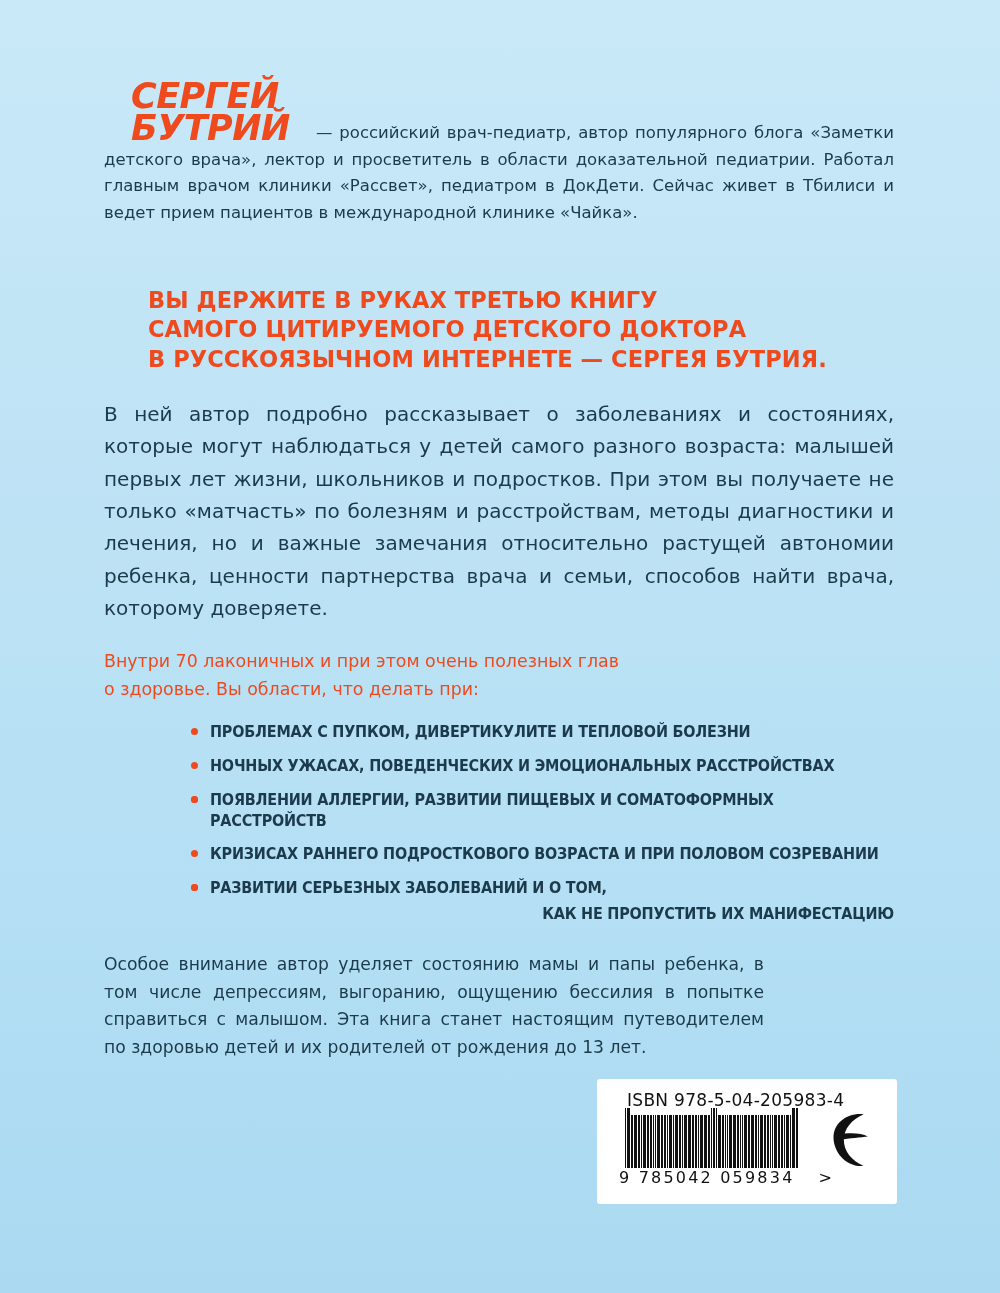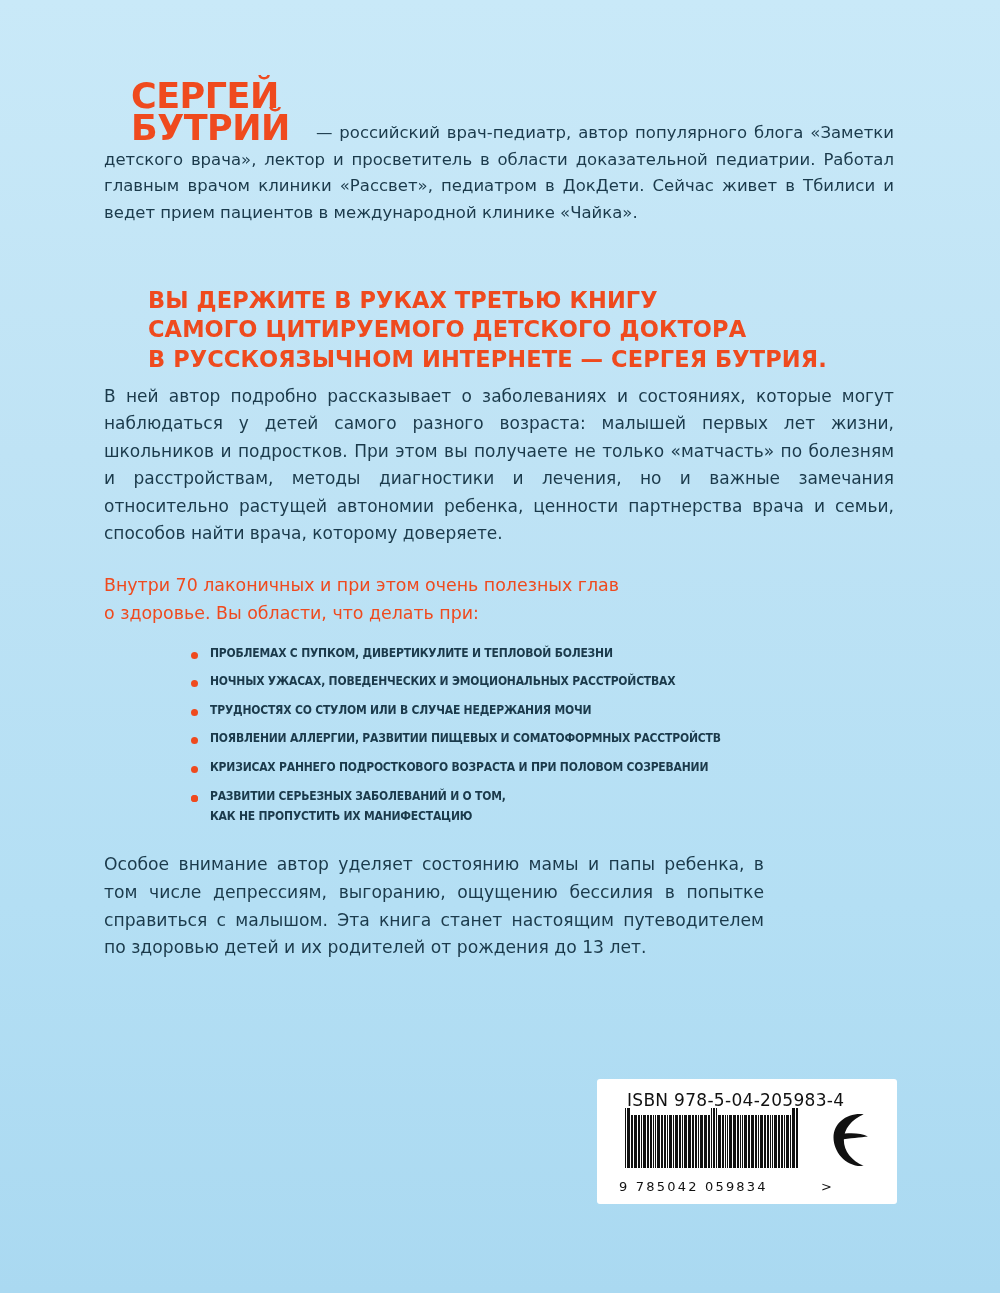--- a/index.html
+++ b/index.html
@@ -37,20 +37,21 @@
     left: 27px;
     top: 8px;
     color: #ef4a1e;
     font-weight: bold;
     font-size: 35px;
     line-height: 0.92;
     letter-spacing: -0.5px;
     text-transform: uppercase;
     font-family: "DejaVu Sans", "Liberation Sans", sans-serif;
     width: 230px;
+    font-style: italic;
   }
   .author-name span {
     display: block;
   }
   .author-bio {
     color: #1b3a4b;
     font-size: 16.5px;
     line-height: 1.62;
     text-align: justify;
     margin: 0;
@@ -66,24 +67,24 @@
     line-height: 1.30;
     text-transform: uppercase;
     margin-top: 34px;
     letter-spacing: 0.1px;
   }
   .headline span { display: block; margin-left: 44px; }
 
   
   .para {
     color: #1b3a4b;
-    font-size: 17px;
+    font-size: 20px;
     line-height: 1.62;
     text-align: justify;
-    margin-top: 9px;
+    margin-top: 24px;
   }
 
   
   .lead {
     color: #ef4a1e;
     font-size: 17.4px;
     line-height: 1.6;
     margin-top: 24px;
     font-weight: normal;
   }
@@ -92,37 +93,37 @@
   
   .bullets {
     list-style: none;
     margin: 18px 0 0 0;
     padding: 0 0 0 106px;
   }
   .bullets li {
     position: relative;
     color: #1b3a4b;
     font-weight: bold;
-    font-size: 12px;
+    font-size: 16px;
     line-height: 1.30;
     letter-spacing: -0.2px;
     margin-bottom: 13px;
     text-transform: uppercase;
     font-family: "DejaVu Sans Condensed", "Liberation Sans Narrow", "Liberation Sans", sans-serif;
   }
   .bullets li .dot {
     position: absolute;
     left: -19px;
     top: 6px;
     width: 7px;
     height: 7px;
     border-radius: 50%;
     background: #ef4a1e;
   }
-  .bullets li .l2 { display: block; margin-top: 5px; }
+  .bullets li .l2 { display: block; margin-top: 5px; text-align: right; }
 
   
   .closing {
     color: #1b3a4b;
     font-size: 17.2px;
     line-height: 1.62;
     text-align: justify;
     margin-top: 26px;
     width: 660px;
   }
@@ -157,23 +158,23 @@
   }
   .barcode i {
     display: block;
     background: #111;
     height: 100%;
     margin-right: 1px;
   }
   .barcode-digits {
     position: absolute;
     left: 22px;
-    top: 100px;
+    top: 89px;
     width: 215px;
-    font-size: 13px;
+    font-size: 16px;
     color: #111;
     letter-spacing: 2.2px;
     font-family: "DejaVu Sans", "Liberation Sans", sans-serif;
   }
   .eksmo-logo {
     position: absolute;
     right: 22px;
     top: 30px;
     width: 52px;
     height: 62px;
@@ -211,21 +212,20 @@
       <li>
         <span class="dot"></span>
         <span>ПРОБЛЕМАХ С ПУПКОМ, ДИВЕРТИКУЛИТЕ И ТЕПЛОВОЙ БОЛЕЗНИ</span>
       </li>
       <li>
         <span class="dot"></span>
         <span>НОЧНЫХ УЖАСАХ, ПОВЕДЕНЧЕСКИХ И ЭМОЦИОНАЛЬНЫХ РАССТРОЙСТВАХ</span>
       </li>
       <li>
         <span class="dot"></span>
-        <span>ТРУДНОСТЯХ СО СТУЛОМ ИЛИ В СЛУЧАЕ НЕДЕРЖАНИЯ МОЧИ</span>
       </li>
       <li>
         <span class="dot"></span>
         <span>ПОЯВЛЕНИИ АЛЛЕРГИИ, РАЗВИТИИ ПИЩЕВЫХ И СОМАТОФОРМНЫХ РАССТРОЙСТВ</span>
       </li>
       <li>
         <span class="dot"></span>
         <span>КРИЗИСАХ РАННЕГО ПОДРОСТКОВОГО ВОЗРАСТА И ПРИ ПОЛОВОМ СОЗРЕВАНИИ</span>
       </li>
       <li>

